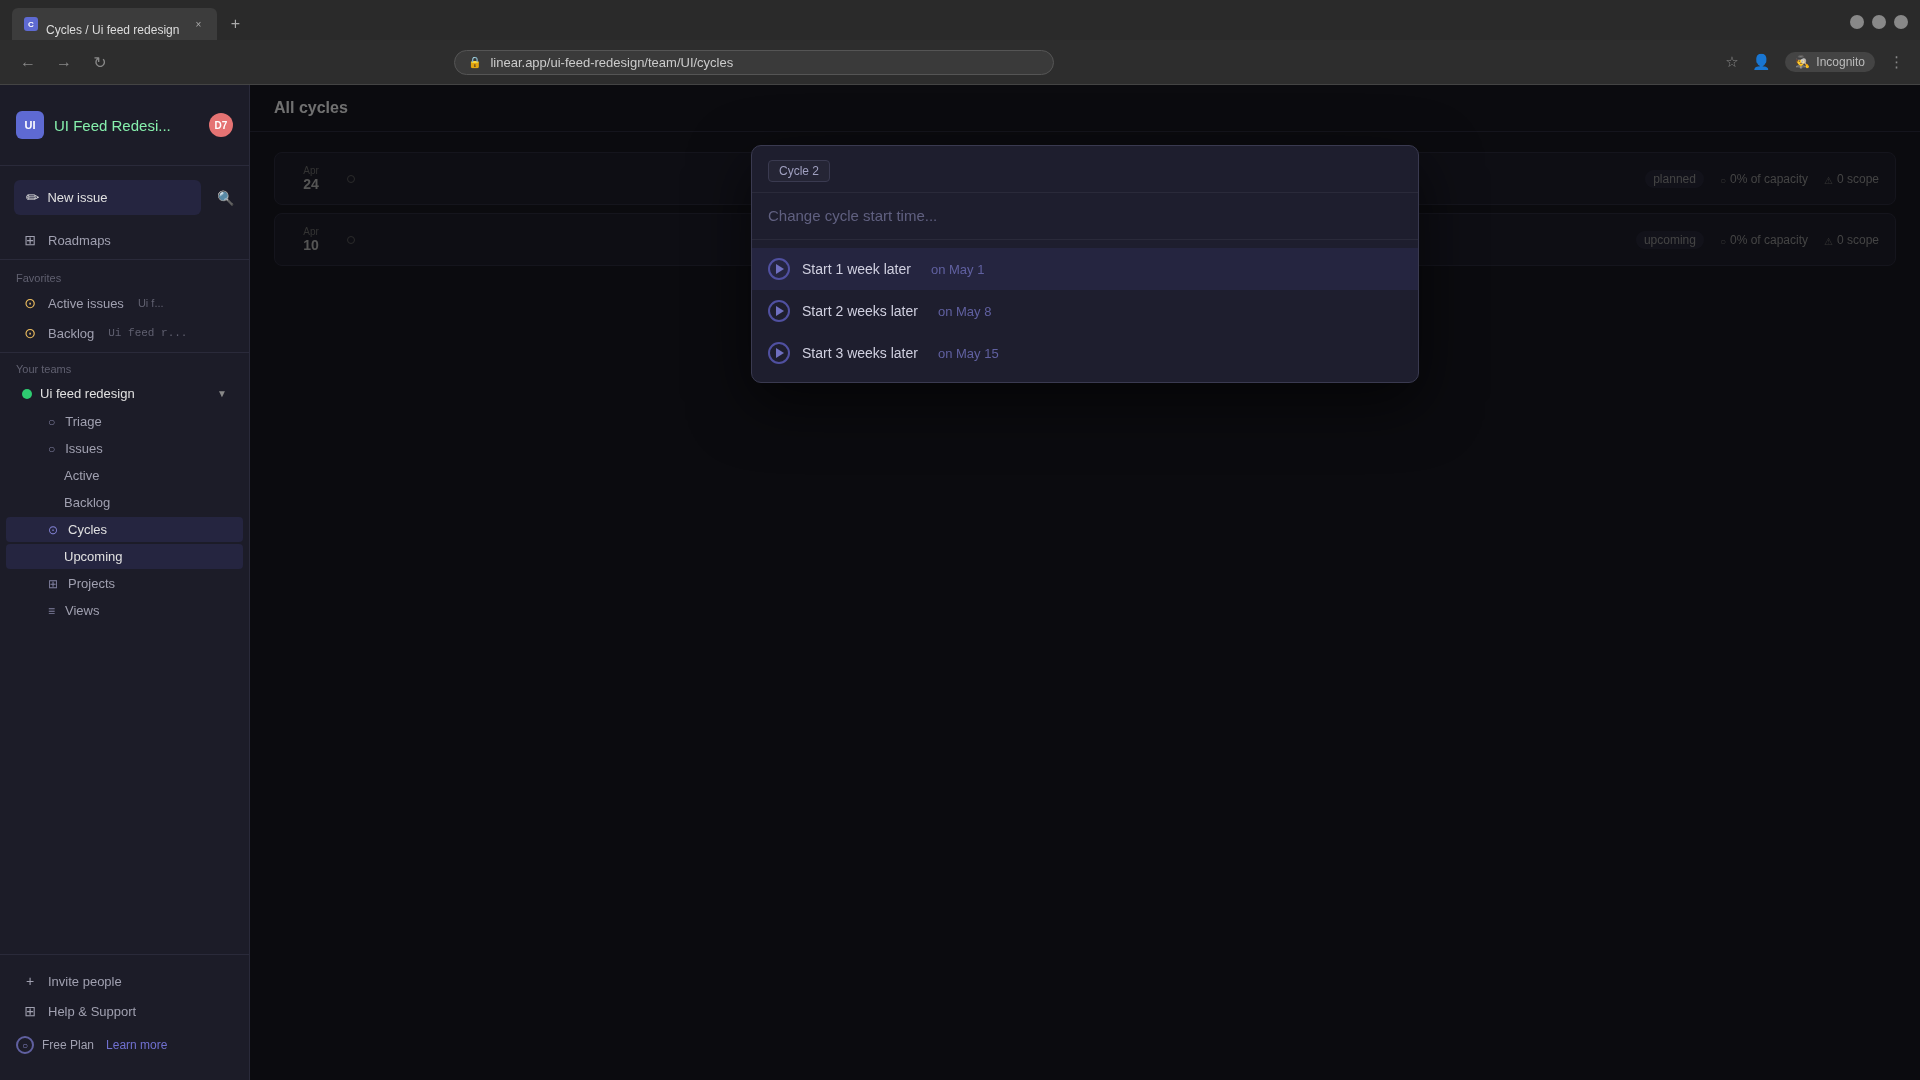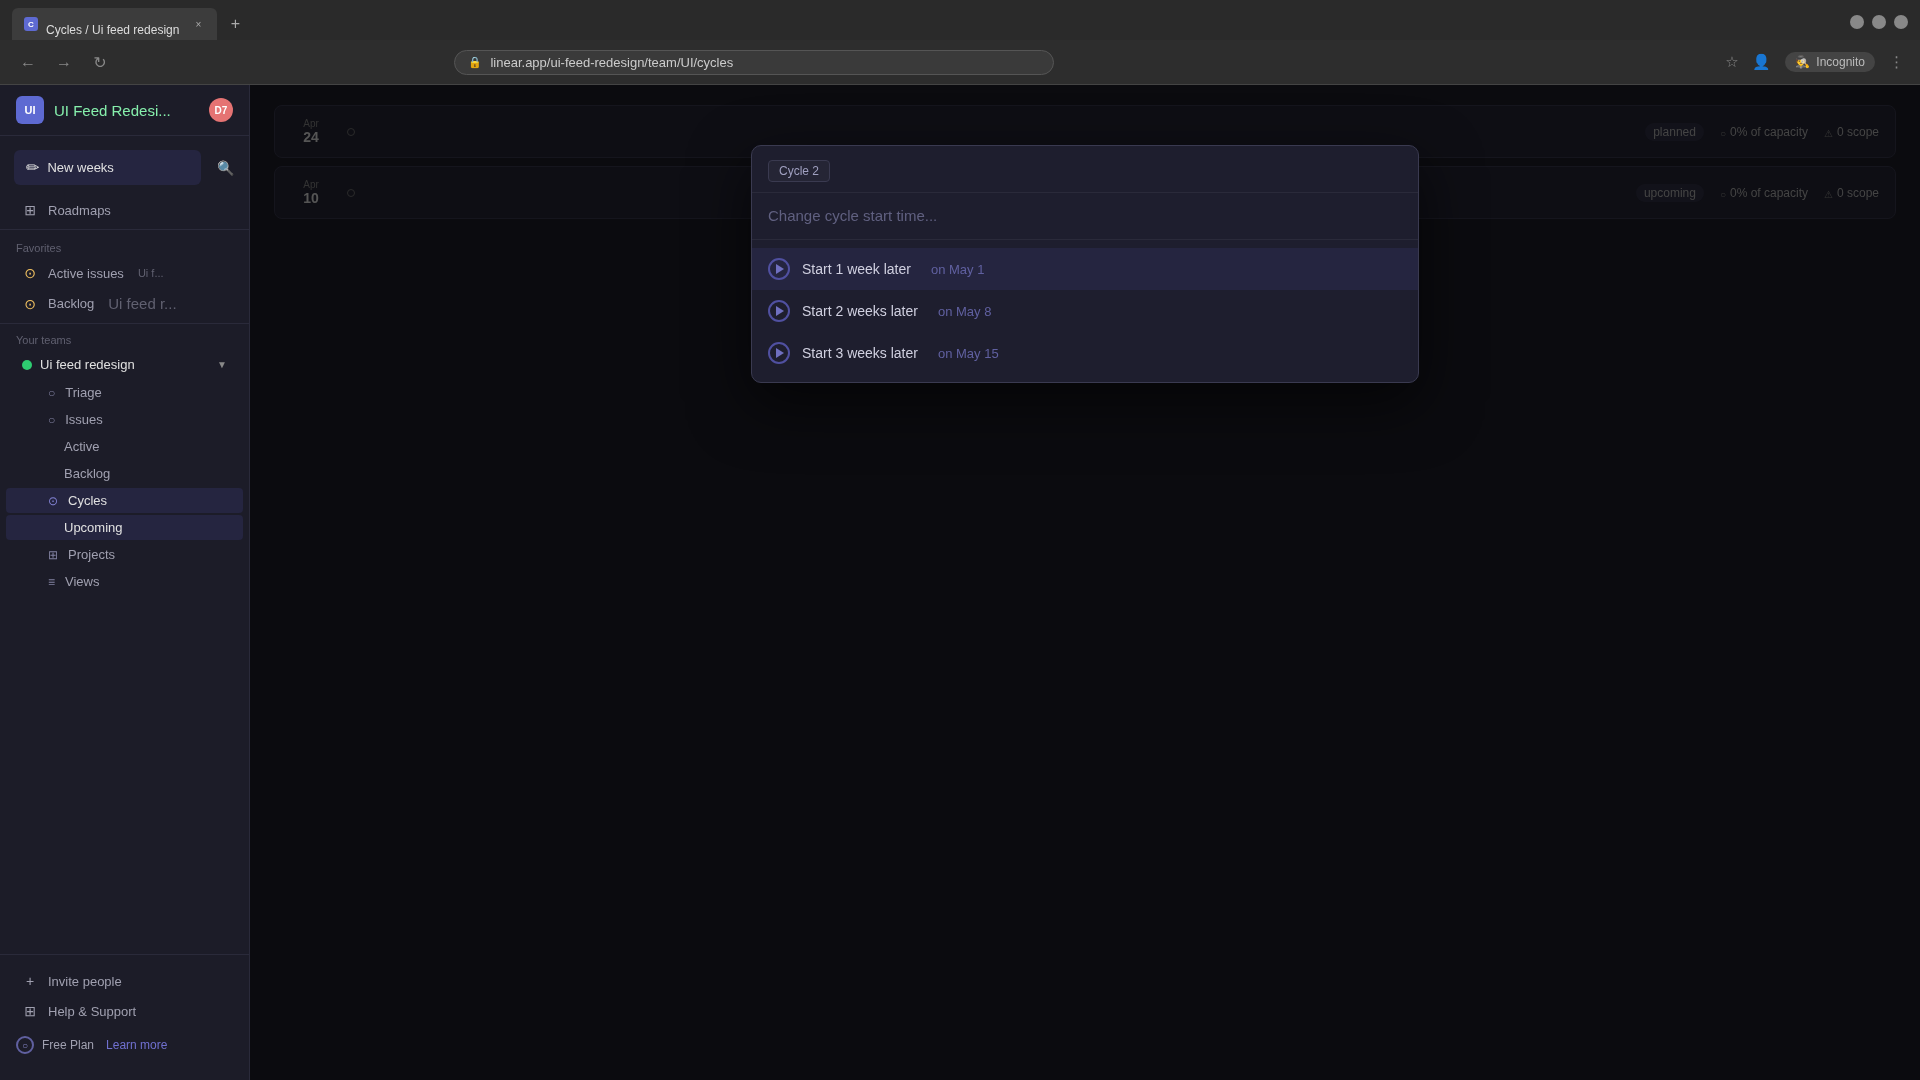--- a/index.html
+++ b/index.html
@@ -182,21 +182,21 @@
       display: flex;
       flex-direction: column;
       flex-shrink: 0;
       overflow-y: auto;
       padding-bottom: 16px;
     }
 
     .sidebar-header {
       display: flex;
       align-items: center;
-      padding: 11px 16px;
+      padding: 26px 16px;
       gap: 10px;
       border-bottom: 1px solid #2a2a3a;
     }
     .workspace-avatar {
       width: 28px;
       height: 28px;
       border-radius: 6px;
       background: #5e6ad2;
       display: flex;
       align-items: center;
@@ -590,21 +590,21 @@
 
     <div class="sidebar-header">
       <div class="workspace-avatar">UI</div>
       <span class="workspace-name">UI Feed Redesi...</span>
       <div class="user-avatar-badge">D7</div>
     </div>
 
     <div style="display:flex; align-items:center; padding: 8px 8px 4px; gap:4px;">
       <div class="new-issue-btn" style="flex:1;">
         <span style="font-size:16px;">✏</span>
-        <span>New weeks</span>
+        <span>New issue</span>
       </div>
       <div class="search-btn">
         <span>🔍</span>
       </div>
     </div>
 
     <div class="sidebar-item">
       <span class="sidebar-icon">⊞</span>
       <span class="sidebar-item-label">Roadmaps</span>
     </div>
@@ -614,21 +614,21 @@
     <div class="favorites-label">Favorites</div>
 
     <div class="sidebar-item">
       <span class="sidebar-icon" style="color:#f0c060;">⊙</span>
       <span class="sidebar-item-label">Active issues</span>
       <span style="font-size:11px;color:#606070;margin-left:4px;">Ui f...</span>
     </div>
     <div class="sidebar-item">
       <span class="sidebar-icon" style="color:#f0c060;">⊙</span>
       <span class="sidebar-item-label">Backlog</span>
-      <span style="font-size:15px;color:#606070;margin-left:4px;">Ui feed r...</span>
+      <span style="font-size:11px;color:#606070;margin-left:4px;font-family:Liberation Mono, monospace;">Ui feed r...</span>
     </div>
 
     <div class="divider"></div>
 
     <div class="sidebar-section-label">Your teams</div>
 
     <div class="team-header">
       <div class="team-dot"></div>
       <span class="team-name">Ui feed redesign</span>
       <span class="team-arrow">▼</span>
@@ -685,20 +685,23 @@
     <div class="free-plan-section">
       <div class="free-plan-icon">○</div>
       <span class="free-plan-text">Free Plan</span>
       <span class="free-plan-link">Learn more</span>
     </div>
 
   </div>
 
   <div class="main-content">
 
+    <div class="main-header">
+      <h1 class="main-title">All cycles</h1>
+    </div>
 
     <div class="cycles-list">
 
       <div class="cycle-row">
         <div class="cycle-date-block">
           <div class="cycle-date-month">Apr</div>
           <div class="cycle-date-day">24</div>
         </div>
         <div class="cycle-dot"></div>
         <span class="cycle-name"></span>

